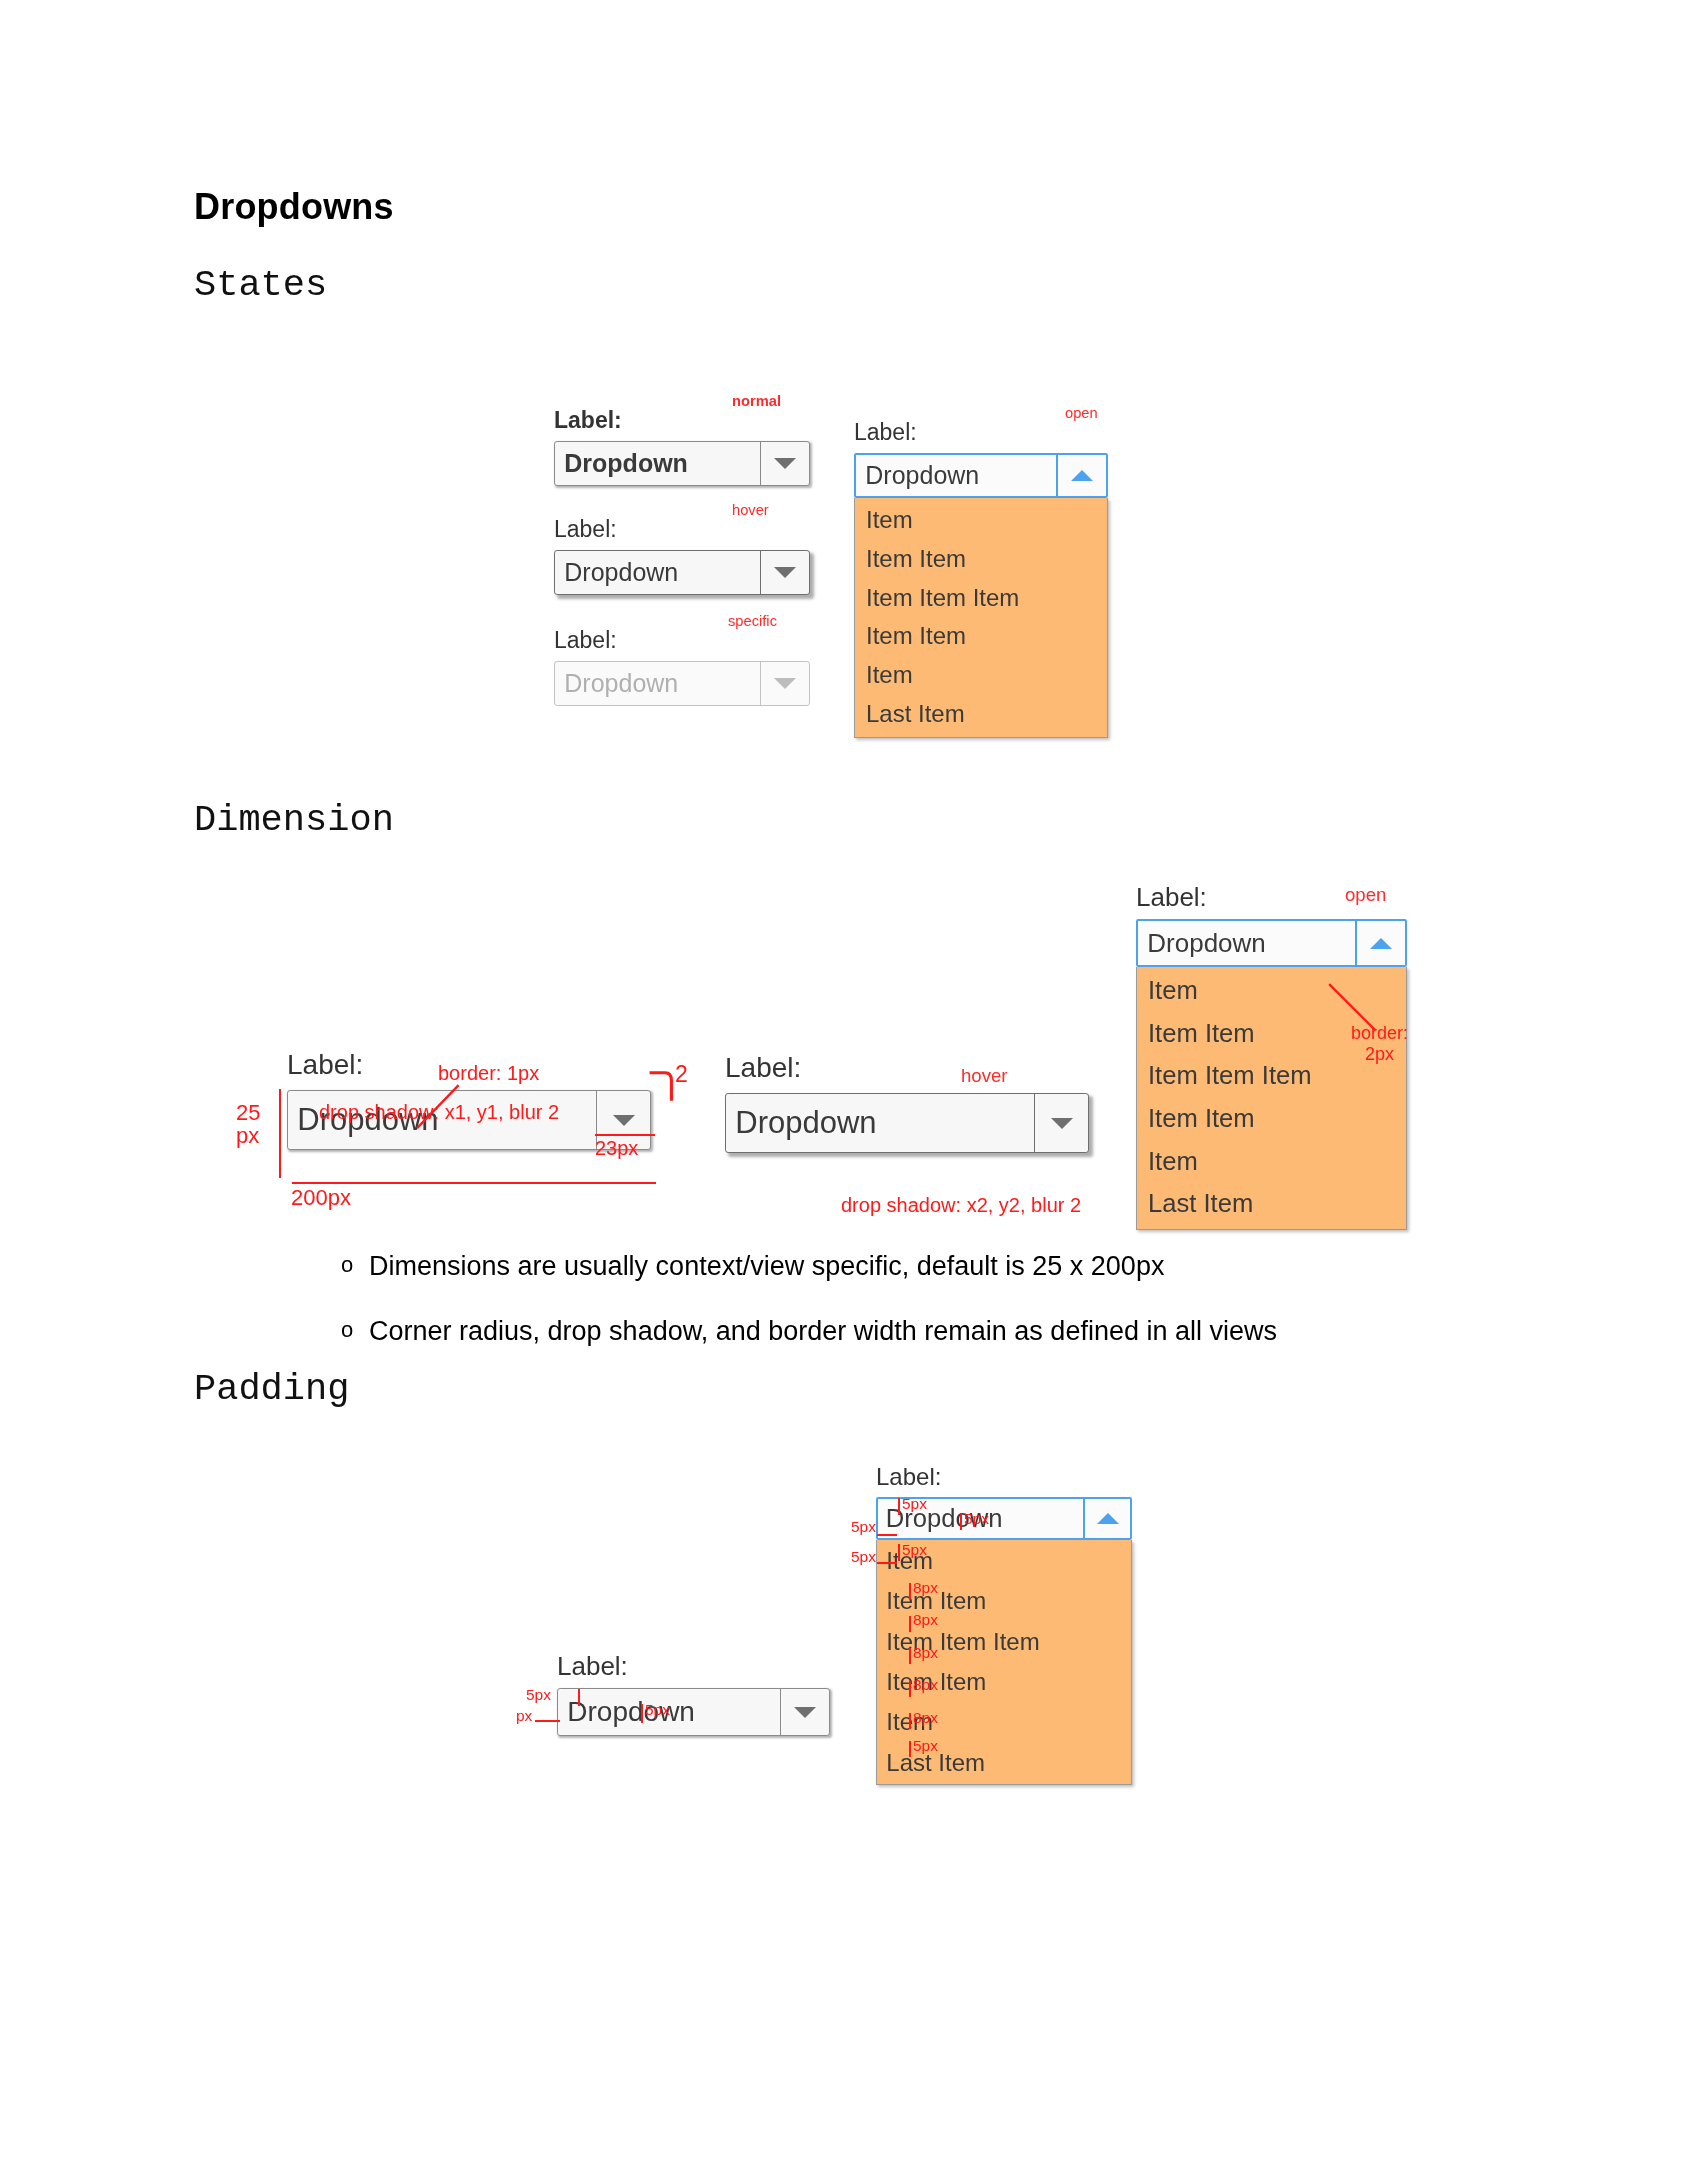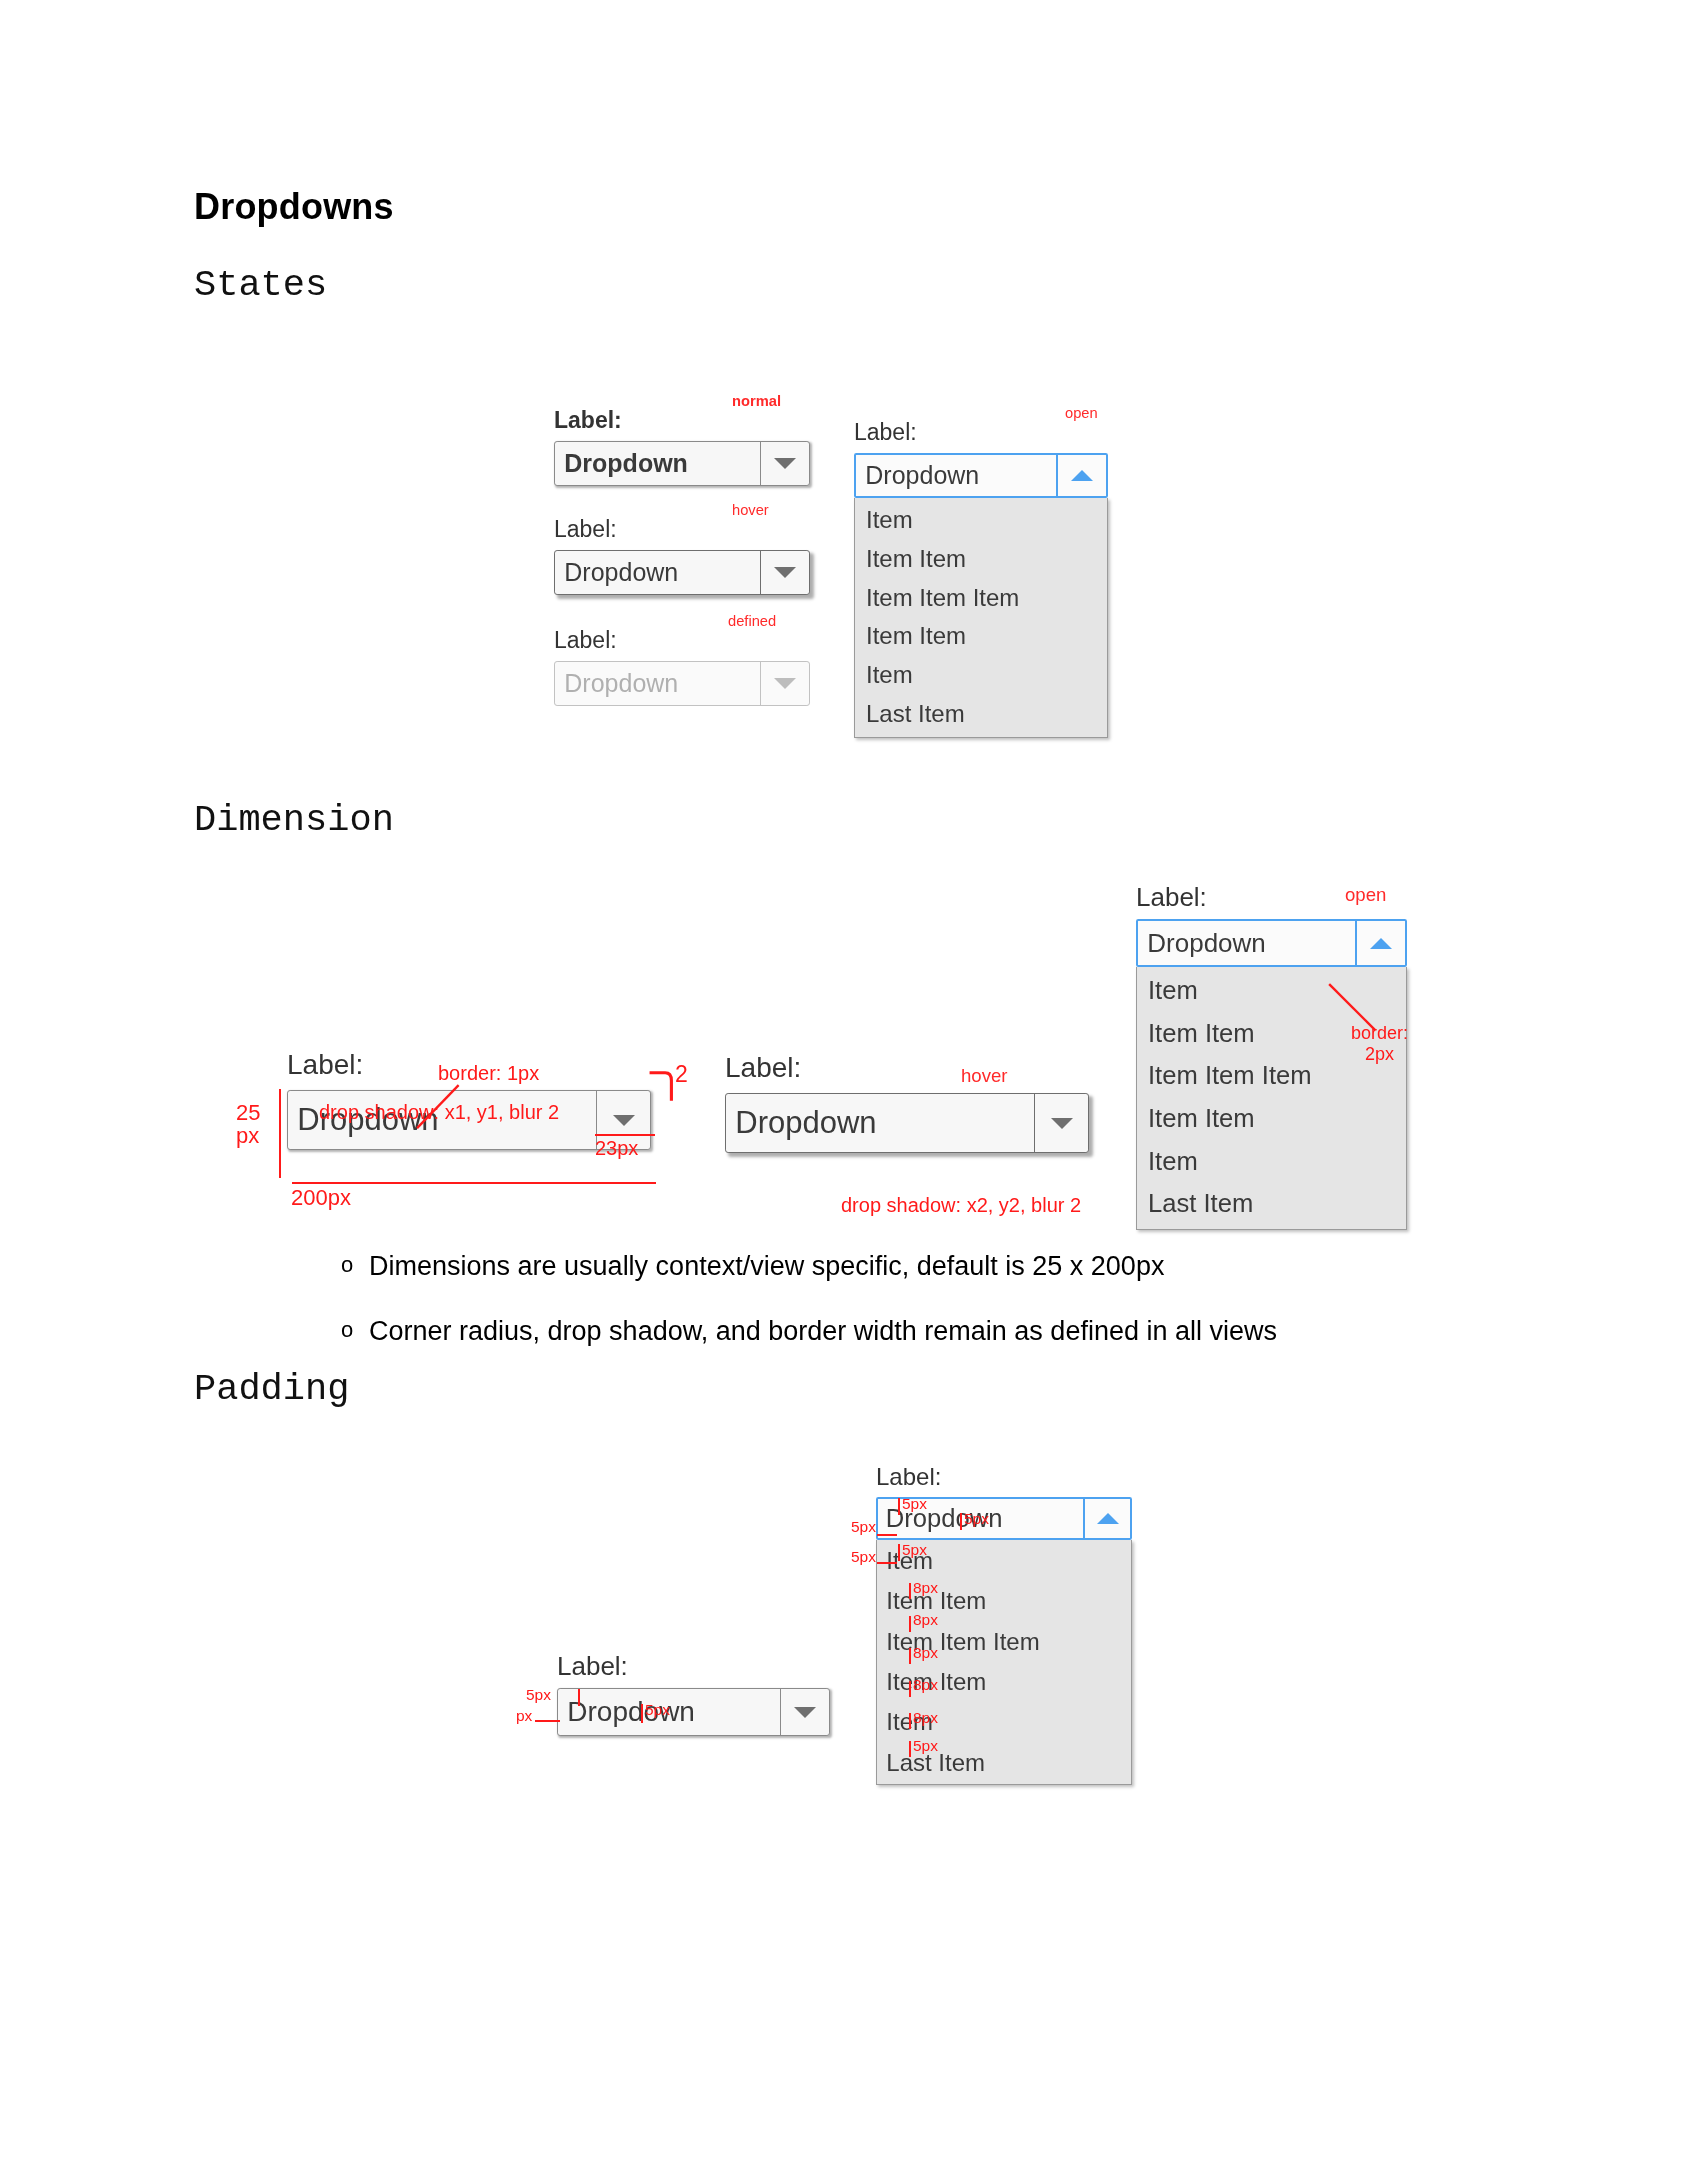--- a/index.html
+++ b/index.html
@@ -86,21 +86,21 @@
 
   
   .combo.open{
     border:2.3px solid #4da2f0; box-shadow:none; background:#fbfbfb;
     border-radius:2.3px;
   }
   .combo.open .arrow-btn{ border-left:2.3px solid #4da2f0; }
 
   
   .dd-panel{
-    background:#e5e5e5;
+    background:#fdba74;
     border:1.6px solid #9a9a9a;
     border-top:none;
     box-shadow:1.6px 2.3px 3.1px rgba(0,0,0,.25);
     box-sizing:border-box;
   }
   .dd-panel .opt{
     font-size:24px; color:#3a3a3a; white-space:nowrap;
     line-height:1;
   }
 
@@ -137,21 +137,21 @@
     <span class="dd-label" style="margin-top:14px;">Label:</span>
     <div class="combo hover" style="width:256px;height:45px;">
       <div class="value">Dropdown</div>
       <div class="arrow-btn" style="width:48px;">
         <span class="tri-down"></span>
       </div>
     </div>
   </div>
 
   <div class="dd-group" style="left:554px; top:615px;">
-    <span class="state-tag" style="left:174px; top:-1.6px;">defined</span>
+    <span class="state-tag" style="left:174px; top:-1.6px;">specific</span>
     <span class="dd-label" style="margin-top:14px;">Label:</span>
     <div class="combo disabled" style="width:256px;height:45px;">
       <div class="value">Dropdown</div>
       <div class="arrow-btn" style="width:48px;">
         <span class="tri-down"></span>
       </div>
     </div>
   </div>
 
   <div class="dd-group" style="left:854px; top:407px;">

